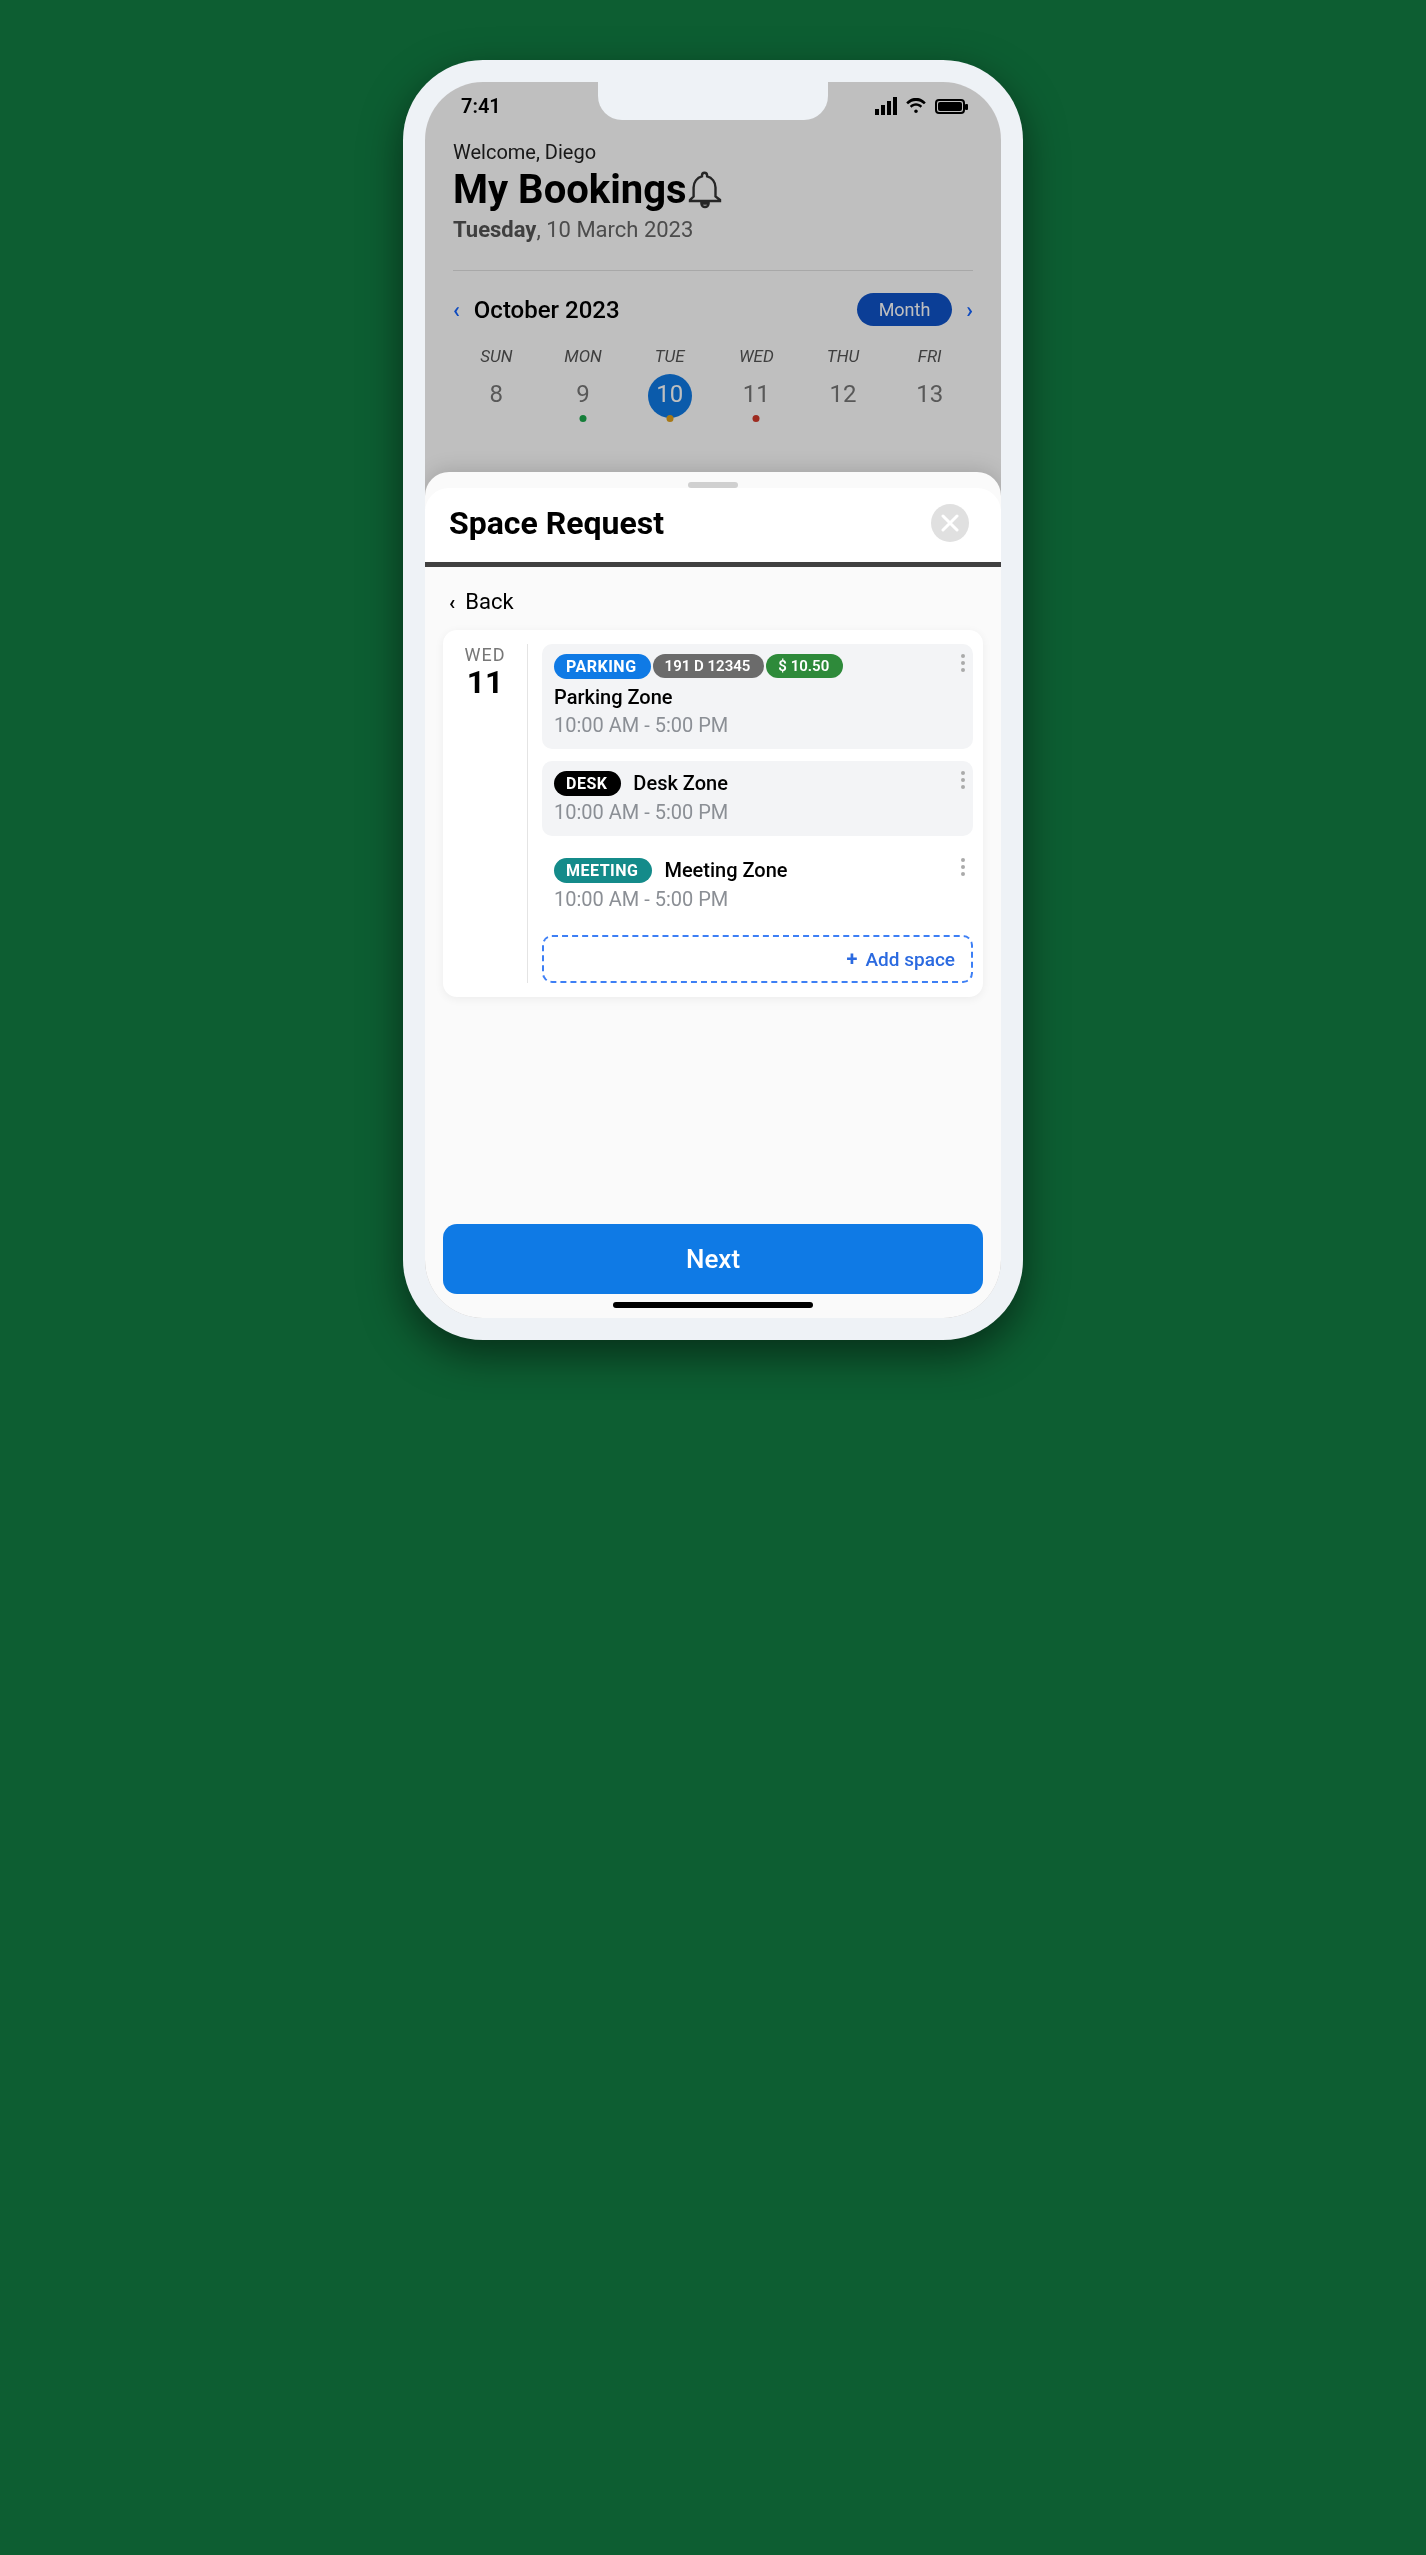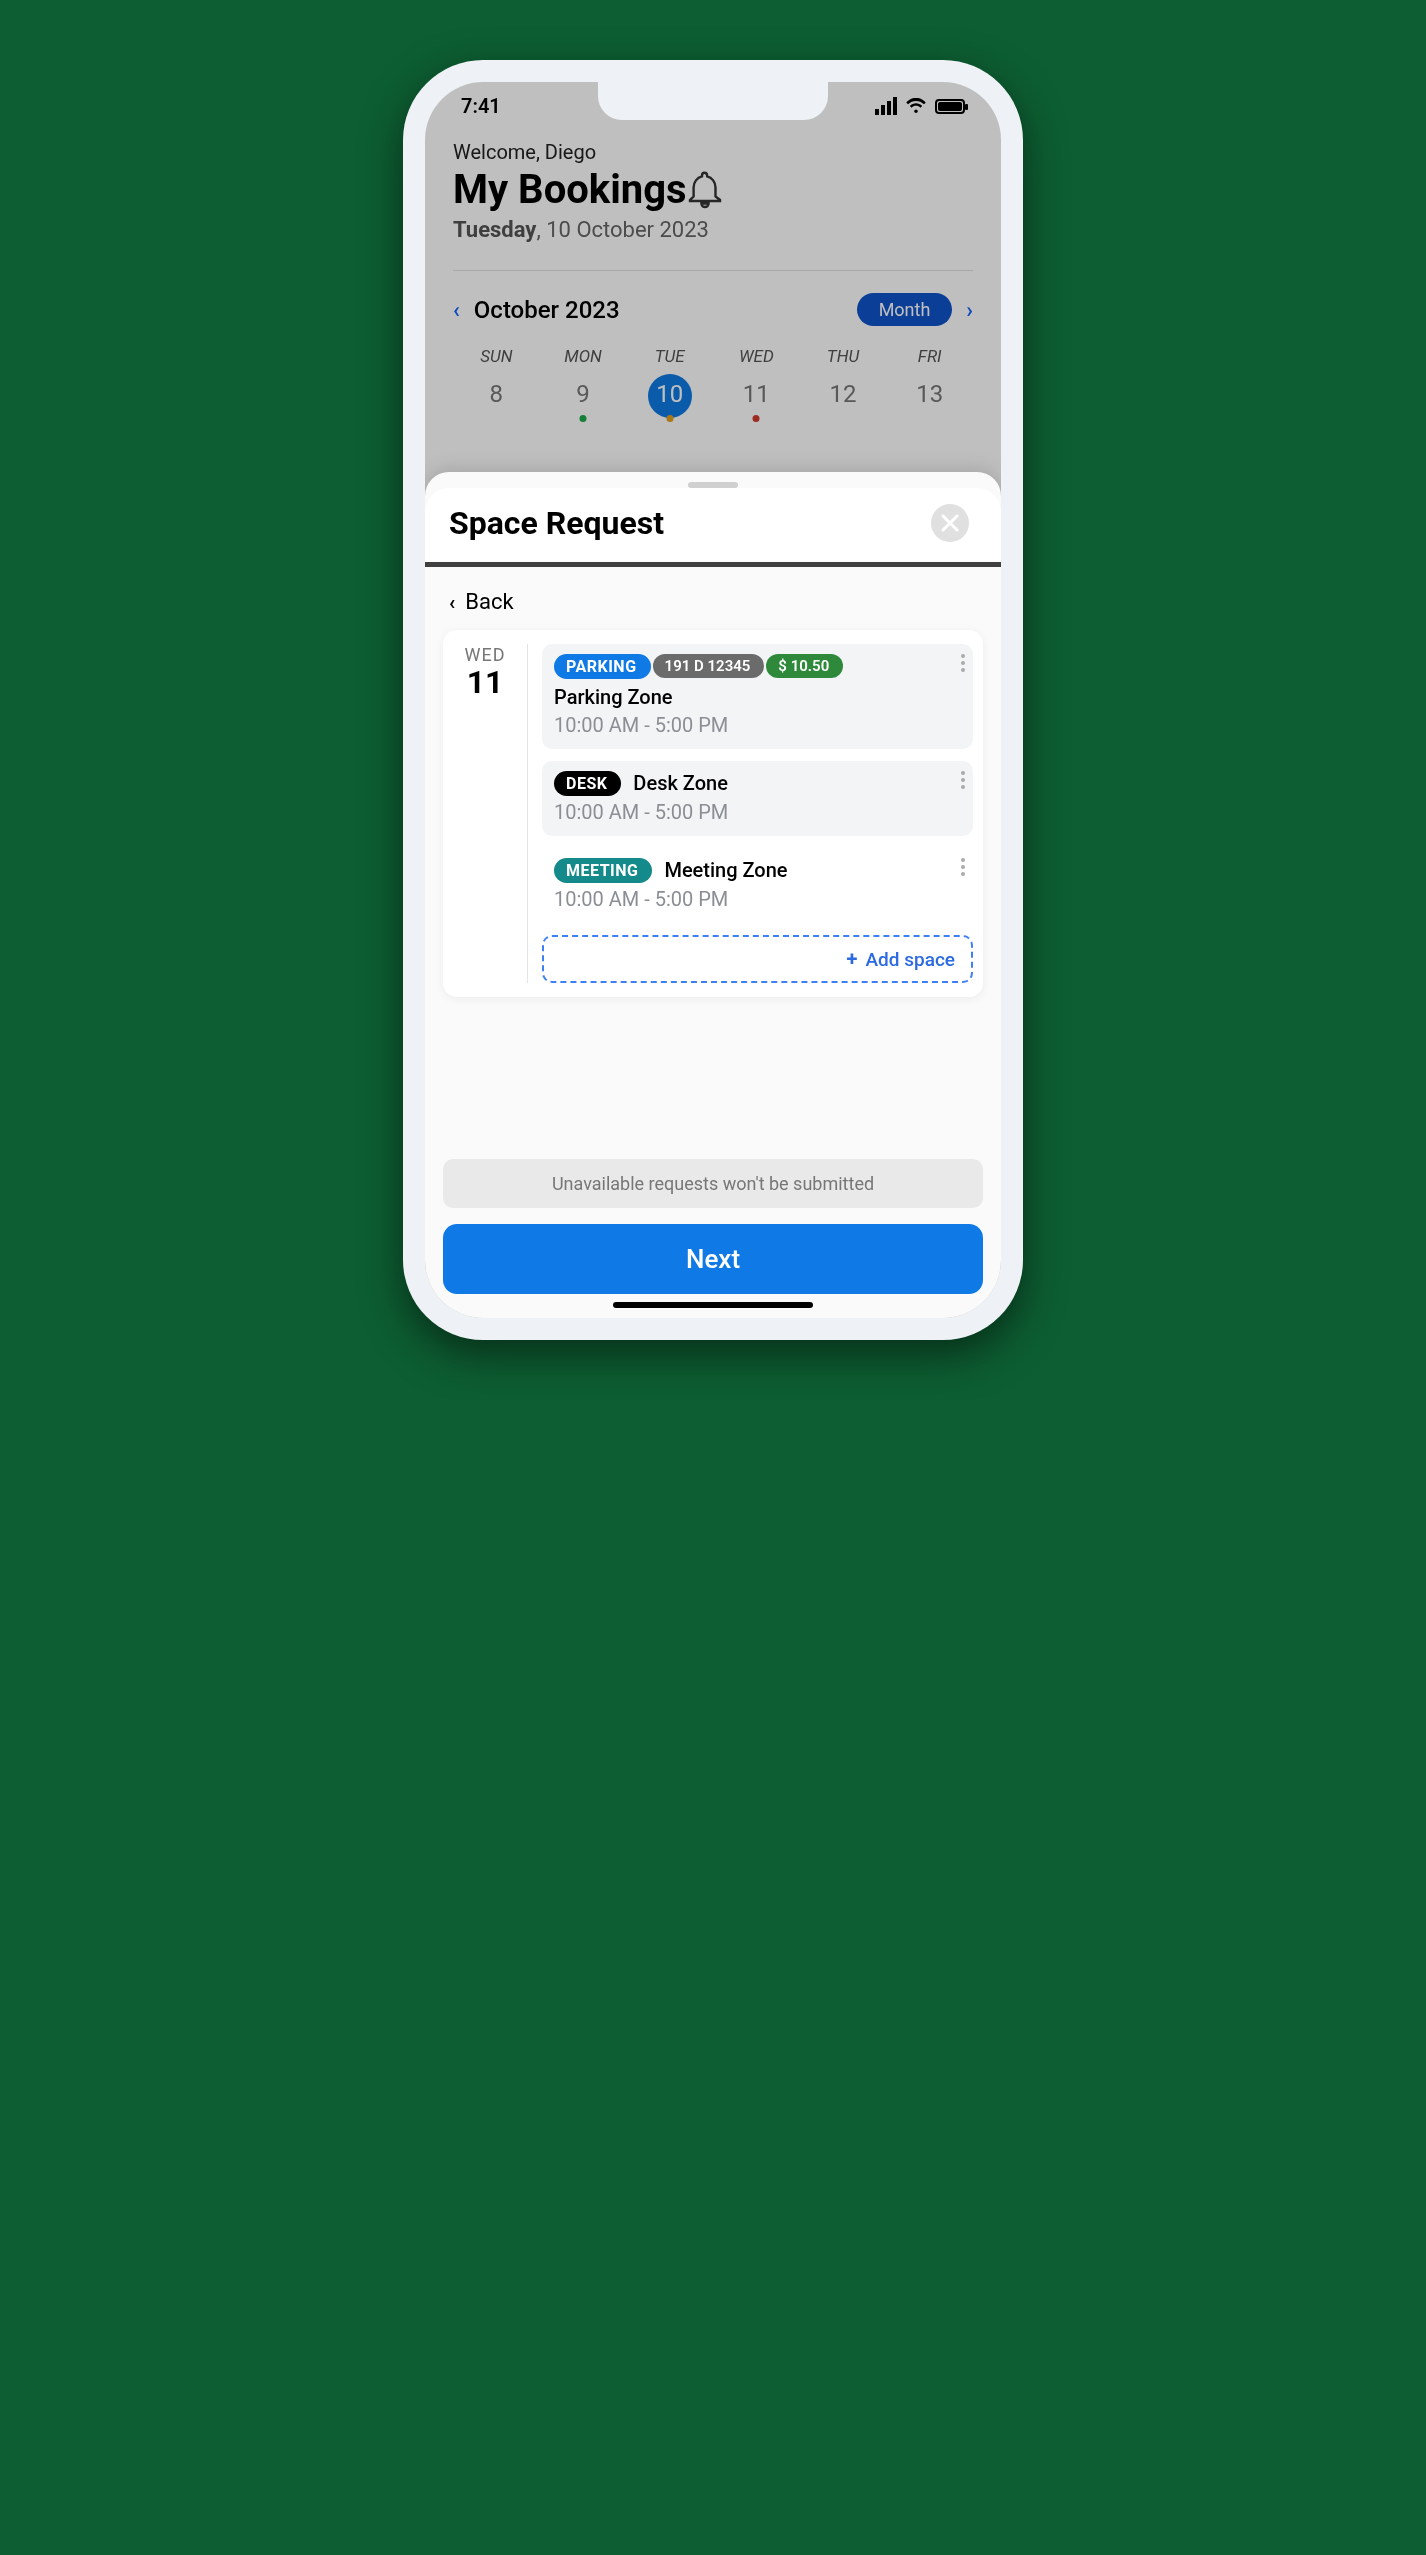--- a/index.html
+++ b/index.html
@@ -216,21 +216,21 @@
 
       <div class="top-content">
         <div class="welcome">Welcome, Diego</div>
         <div style="display:flex;align-items:center;justify-content:flex-start;">
           <div class="page-title">My Bookings</div>
           <svg width="36" height="40" viewBox="0 0 24 26">
             <path d="M12 25c1.3 0 2.4-1 2.4-2.3H9.6C9.6 24 10.7 25 12 25zm7-7V12c0-3.6-2.3-6.6-5.6-7.4V4c0-1-.8-1.8-1.8-1.8S10 3 10 4v.6C6.7 5.4 4.4 8.4 4.4 12v6L2 20.3V21h20v-.7L19 18z" fill="none" stroke="#333" stroke-width="1.6"></path>
           </svg>
         </div>
         <div class="date-line">
-          <b>Tuesday</b><span>, 10 October 2023</span>
+          <b>Tuesday</b><span>, 10 March 2023</span>
         </div>
 
         <div class="cal-header">
           <div class="cal-title">
             <span class="cal-chev">‹</span>
             <span>October 2023</span>
           </div>
           <div class="cal-right">
             <div class="month-pill">Month</div>
             <span class="cal-chev">›</span>
@@ -319,20 +319,19 @@
                 </div>
               </div>
               <div class="add-space">
                 <span class="plus">+</span>
                 <span>Add space</span>
               </div>
             </div>
         </div>
       </div>
       <div class="sheet-footer">
-        <div class="note-bar">Unavailable requests won't be submitted</div>
         <div class="next-btn">Next</div>
       </div>
     </div>
 
     <div class="home-indicator"></div>
   </div>
 </div>
 
 </body></html>

